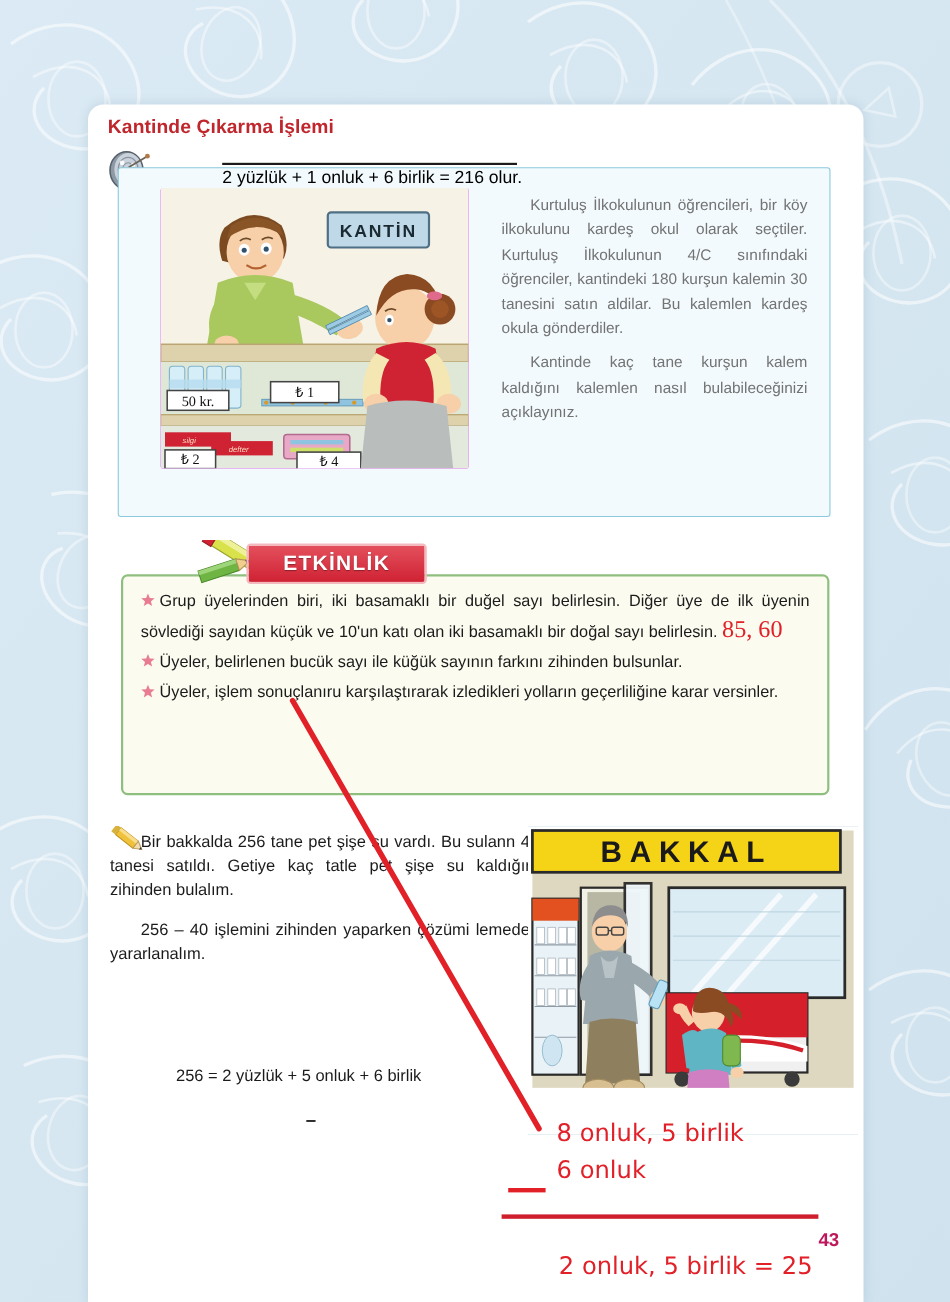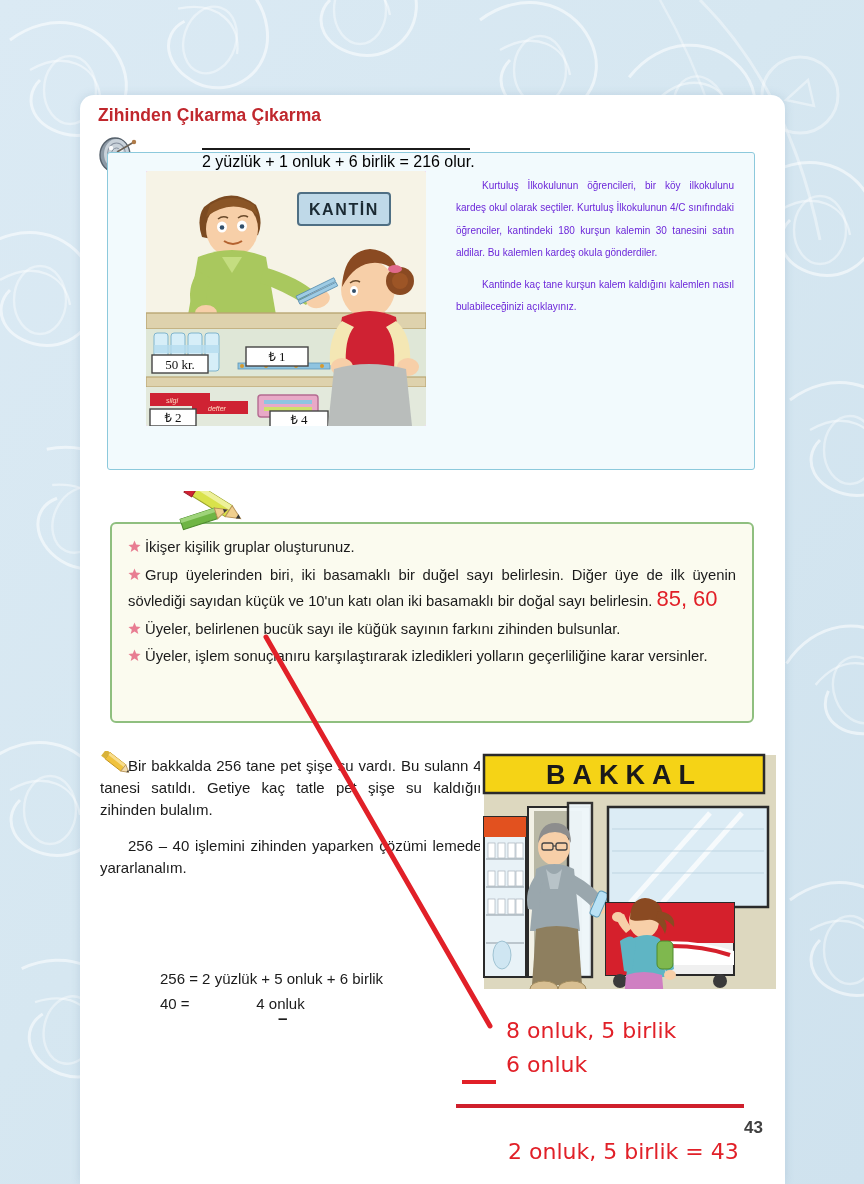--- a/index.html
+++ b/index.html
@@ -32,21 +32,21 @@
   #problem-box{
     position:absolute;left:27px;top:57px;width:646px;height:316px;
     background:#f2fafd;border:1.5px solid #8cc9dc;border-radius:3px;
   }
   #kantin-illus{
     position:absolute;left:38px;top:18px;width:280px;height:255px;
     border-radius:2px;overflow:hidden;background:#d946ef;
   }
   #problem-text{
     position:absolute;left:348px;top:22px;width:278px;
-    font-size:10px;line-height:22.4px;color:#6d28d9;text-align:justify;
+    font-size:14px;line-height:22.4px;color:#737373;text-align:justify;
   }
   #problem-text p{margin:0 0 9px 0;text-indent:26px;}
   #problem-text p:last-child{margin-bottom:0;}
 
   
   #etkinlik-box{
     position:absolute;left:30px;top:427px;width:640px;height:197px;
     background:#fbfbef;border:2px solid #8fbf7f;border-radius:6px;
   }
   #etkinlik-badge{
@@ -65,21 +65,21 @@
     position:absolute;left:16px;top:12px;width:608px;
     font-size:14.8px;line-height:23.5px;color:#1b1b1b;
   }
   #etkinlik-list .bullet-line{margin-bottom:4px;text-align:justify;}
   #etkinlik-list .star{
     display:inline-block;width:13px;height:13px;margin-right:4px;
     position:relative;top:1px;
   }
   .hand-ink{
     font-size:22px;font-weight:400;color:#e12028;
-    font-family:Liberation Sans, sans-serif;
+    font-family:Liberation Serif, serif;
   }
 
   
   #bakkal-para{
     position:absolute;left:20px;top:660px;width:390px;
     font-size:15px;line-height:22px;color:#1b1b1b;text-align:justify;
   }
   #bakkal-para p{margin:0 0 14px 0;text-indent:28px;}
   #pencil-icon-2{position:absolute;left:-2px;top:-4px;width:34px;height:26px;}
 
@@ -115,21 +115,21 @@
   #ann-small-rule{
     position:absolute;left:462px;top:1080px;width:34px;height:4px;background:#e12028;z-index:6;
   }
   #ann-long-rule{
     position:absolute;left:456px;top:1104px;width:288px;height:4px;background:#cf1f2c;z-index:6;
   }
   #ann-diagonal{position:absolute;left:0;top:0;width:864px;height:1184px;z-index:5;pointer-events:none;}
 
   
   #page-number{
-    position:absolute;left:744px;top:1118px;font-size:17px;font-weight:bold;color:#404040;z-index:6;
+    position:absolute;left:744px;top:1118px;font-size:17px;font-weight:bold;color:#be185d;z-index:6;
   }
 </style>
 </head>
 <body>
 
 <div id="bg-pattern">
   <svg viewBox="0 0 864 1184" preserveAspectRatio="none">
     <defs>
       <linearGradient id="bgGrad" x1="0" y1="0" x2="1" y2="1">
         <stop offset="0%" stop-color="#dbeaf4"></stop>
@@ -160,21 +160,21 @@
       <path d="M700,0 C760,60 800,140 820,240" fill="none" stroke="#ffffff" stroke-width="3" opacity=".4"></path>
       <path d="M660,0 C700,70 730,150 745,250" fill="none" stroke="#ffffff" stroke-width="2.4" opacity=".35"></path>
       <circle cx="800" cy="95" r="38" fill="none" stroke="#ffffff" stroke-width="3" opacity=".4"></circle>
       <path d="M786,100 l22,-20 l6,26 z" fill="none" stroke="#ffffff" stroke-width="2.4" opacity=".4"></path>
     </g>
   </svg>
 </div>
 
 <div id="page">
 
-  <div id="section-title">Zihinden Çıkarma Çıkarma</div>
+  <div id="section-title">Kantinde Çıkarma İşlemi</div>
 
   <div id="think-icon">
     <svg viewBox="0 0 42 36" width="42" height="36">
       <ellipse cx="20" cy="19" rx="15" ry="17" fill="#8d9aa6" stroke="#55606b" stroke-width="1.4"></ellipse>
       <ellipse cx="21.5" cy="18" rx="12.5" ry="15" fill="#c9d2da"></ellipse>
       <ellipse cx="21.5" cy="18" rx="9" ry="11" fill="none" stroke="#8892a0" stroke-width="1.1"></ellipse>
       <ellipse cx="21.5" cy="18" rx="5" ry="6" fill="none" stroke="#8892a0" stroke-width="1"></ellipse>
       <circle cx="16" cy="12" r="2.2" fill="#ffffff" opacity=".9"></circle>
       <circle cx="26" cy="14" r="2" fill="#ffffff" opacity=".85"></circle>
       <circle cx="19" cy="24" r="2.1" fill="#ffffff" opacity=".85"></circle>
@@ -279,27 +279,20 @@
 
     <div id="problem-text">
       <p>Kurtuluş İlkokulunun öğrencileri, bir köy ilkokulunu kardeş okul olarak seçtiler. Kurtuluş İlkokulunun 4/C sınıfındaki öğrenciler, kantindeki 180 kurşun kalemin 30 tanesini satın aldilar. Bu kalemlen kardeş okula gönderdiler.</p>
       <p>Kantinde kaç tane kurşun kalem kaldığını kalemlen nasıl bulabileceğinizi açıklayınız.</p>
     </div>
   </div>
 
   <div id="etkinlik-box">
     <div id="etkinlik-list">
 
-      <div class="bullet-line">
-        <span class="star">
-          <svg viewBox="0 0 14 14" width="13" height="13">
-              <path d="M7 0.5 8.8 4.9 13.5 5.3 9.9 8.3 11.1 12.9 7 10.3 2.9 12.9 4.1 8.3 0.5 5.3 5.2 4.9z" fill="#e87d92"></path>
-            </svg>
-        </span><span>İkişer kişilik gruplar oluşturunuz.</span>
-      </div>
 
       <div class="bullet-line">
         <span class="star">
           <svg viewBox="0 0 14 14" width="13" height="13">
               <path d="M7 0.5 8.8 4.9 13.5 5.3 9.9 8.3 11.1 12.9 7 10.3 2.9 12.9 4.1 8.3 0.5 5.3 5.2 4.9z" fill="#e87d92"></path>
             </svg>
         </span><span>Grup üyelerinden biri, iki basamaklı bir duğel sayı belirlesin. Diğer üye de ilk üyenin sövlediği sayıdan küçük ve 10'un katı olan iki basamaklı bir doğal sayı belirlesin.</span>
         <span class="hand-ink">85, 60</span>
       </div>
 
@@ -332,20 +325,21 @@
           <rect x="2" y="5" width="9" height="15" fill="#cf2233" stroke="#9b1a26" stroke-width="1"></rect>
         </g>
         <g transform="rotate(-18 30 24)">
           <rect x="4" y="20" width="36" height="11" fill="#6fb544" stroke="#4c8a2c" stroke-width="1"></rect>
           <rect x="4" y="20" width="36" height="4" fill="#9ed47a"></rect>
           <path d="M40 20 l12,5.5 -12,5.5z" fill="#f0cf8e" stroke="#b9955a" stroke-width="1"></path>
           <path d="M48 23.5 l4,2 -4,2z" fill="#3a3a3a"></path>
         </g>
       </svg>
     </div>
+    <div class="ribbon">ETKİNLİK</div>
   </div>
 
   <div id="bakkal-para">
     <div id="pencil-icon-2">
       <svg viewBox="0 0 34 26" width="34" height="26">
         <g transform="rotate(38 17 13)">
           <rect x="6" y="7" width="20" height="8" fill="#f0c23c" stroke="#c2921c" stroke-width=".9"></rect>
           <rect x="6" y="7" width="20" height="3" fill="#f8dd8c"></rect>
           <path d="M26 7 l7,4 -7,4z" fill="#f3dcae" stroke="#bb9a63" stroke-width=".9"></path>
           <path d="M31 9.5 l2,1.5 -2,1.5z" fill="#3a3a3a"></path>
@@ -450,30 +444,29 @@
         <rect x="168" y="248" width="13" height="9" fill="#ffffff"></rect>
         <ellipse cx="155" cy="266" rx="11" ry="6" fill="#e8c87c" stroke="#b49a55" stroke-width="1"></ellipse>
         <ellipse cx="176" cy="266" rx="11" ry="6" fill="#e8c87c" stroke="#b49a55" stroke-width="1"></ellipse>
       </g>
       <rect x="0" y="238" width="300" height="42" fill="#ffffff"></rect>
     </svg>
   </div>
 
   <div id="calc-block">
     <div class="row">256 = 2 yüzlük + 5 onluk + 6 birlik</div>
-    <div class="row">40 =                4 onluk</div>
     <div class="minus-sign">–</div>
   </div>
   <div id="calc-rule"></div>
   <div id="calc-result">2 yüzlük + 1 onluk + 6 birlik = 216 olur.</div>
 </div>
 
 <div class="ann" id="ann-8onluk">8 onluk, 5 birlik</div>
 <div class="ann" id="ann-6onluk">6 onluk</div>
-<div class="ann" id="ann-result">2 onluk, 5 birlik = 43</div>
+<div class="ann" id="ann-result">2 onluk, 5 birlik = 25</div>
 <div id="ann-small-rule"></div>
 <div id="ann-long-rule"></div>
 
 <svg id="ann-diagonal">
   <line x1="266" y1="637" x2="490" y2="1026" stroke="#e12028" stroke-width="5" stroke-linecap="round"></line>
 </svg>
 
 <div id="page-number">43</div>
 
 </body></html>

